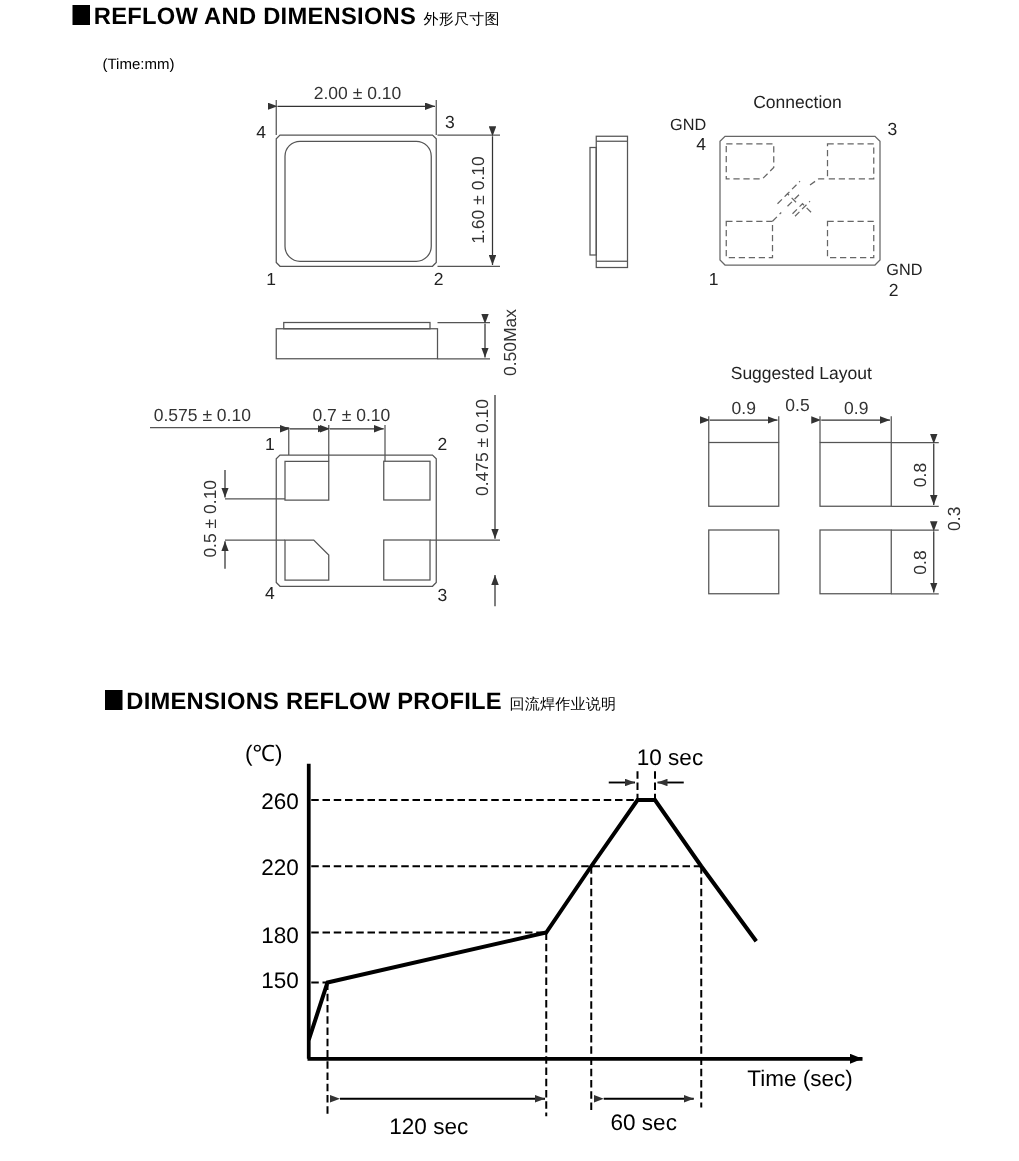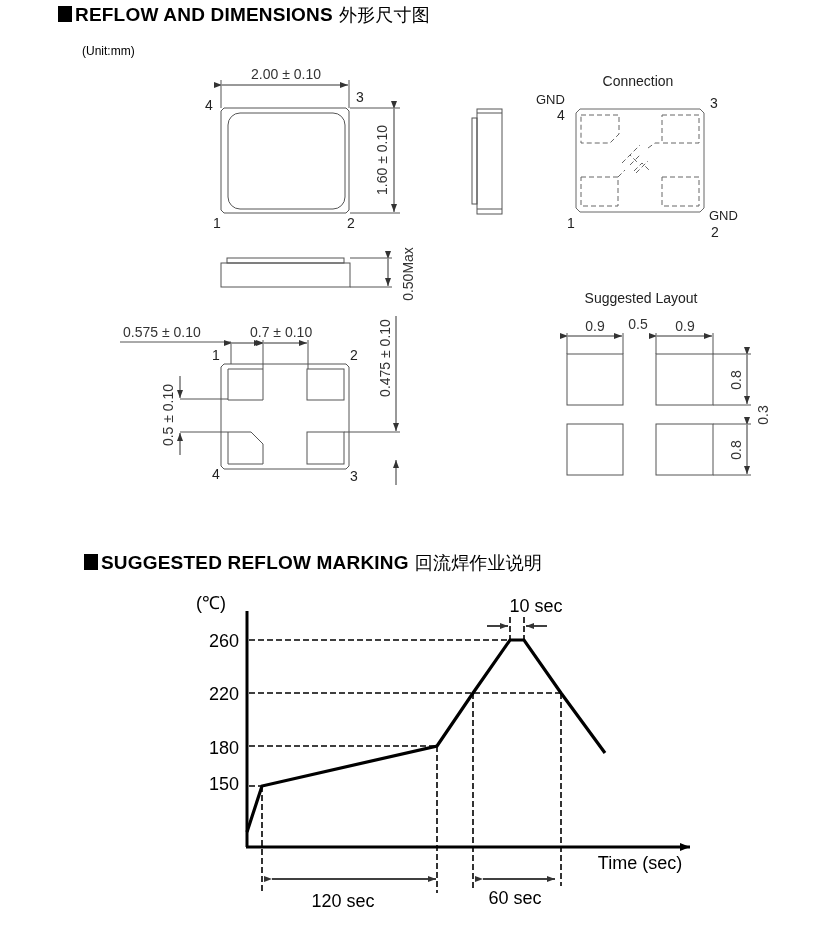--- a/index.html
+++ b/index.html
@@ -1,35 +1,35 @@
 <!DOCTYPE html>
 <html><head>
 <meta charset="utf-8">
 <style>
   html, body { margin: 0; padding: 0; background: #ffffff; }
   body { width: 815px; height: 929px; position: relative; overflow: hidden; font-family: "Liberation Sans", sans-serif; color: #000; }
   .section-title { position: absolute; font-weight: bold; font-size: 19px; letter-spacing: 0.2px; white-space: nowrap; }
   .section-title .sq { display: inline-block; width: 14px; height: 16px; background: #000; margin-right: 3px; vertical-align: -1px; }
-  .section-title .cn { font-weight: normal; font-family: "DejaVu Sans", sans-serif; font-size: 18px; margin-left: 6px; }
+  .section-title .cn { font-weight: normal; font-family: "DejaVu Sans", sans-serif; font-size: 12px; margin-left: 6px; }
   .unit { position: absolute; left: 82px; top: 44px; font-size: 12px; }
   svg { position: absolute; left: 0; top: 0; }
   .lbl { font-family: "Liberation Sans", sans-serif; fill: #222; }
   .dim { font-family: "Liberation Sans", sans-serif; fill: #333; font-size: 14px; }
   .chart-lbl { font-family: "Liberation Sans", sans-serif; fill: #000; font-size: 18px; }
 </style>
 </head>
 <body>
 
 <div class="section-title" style="left:58px; top:3px;">
   <span class="sq"></span><span>REFLOW AND DIMENSIONS</span><span class="cn">外形尺寸图</span>
 </div>
-<div class="unit">(Unit:mm)</div>
+<div class="unit">(Time:mm)</div>
 
 <div class="section-title" style="left:84px; top:551px;">
-  <span class="sq"></span><span>SUGGESTED REFLOW MARKING</span><span class="cn">回流焊作业说明</span>
+  <span class="sq"></span><span>DIMENSIONS REFLOW PROFILE</span><span class="cn">回流焊作业说明</span>
 </div>
 
 <svg width="815" height="929" viewBox="0 0 815 929">
   <defs>
     <marker id="arr" markerWidth="8" markerHeight="6" refX="8" refY="3" orient="auto" markerUnits="userSpaceOnUse">
       <path d="M0,0 L8,3 L0,6 Z" fill="#333"></path>
     </marker>
     <marker id="arrB" markerWidth="10" markerHeight="8" refX="10" refY="4" orient="auto" markerUnits="userSpaceOnUse">
       <path d="M0,0 L10,4 L0,8 Z" fill="#000"></path>
     </marker>

